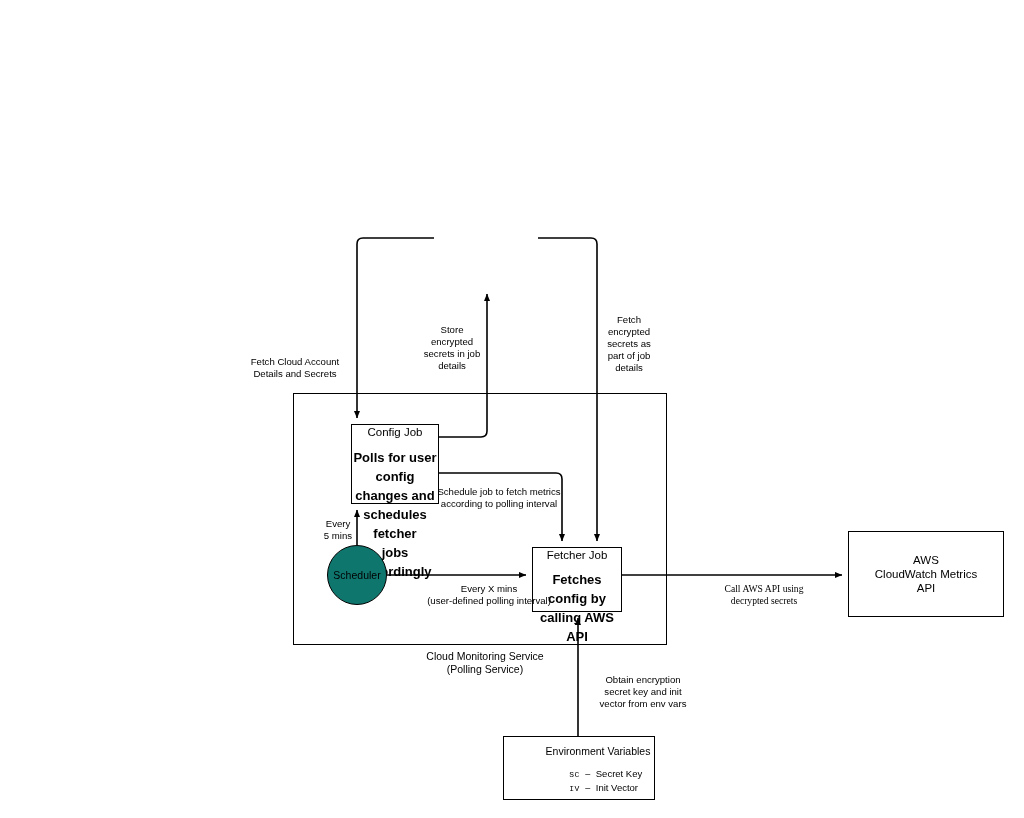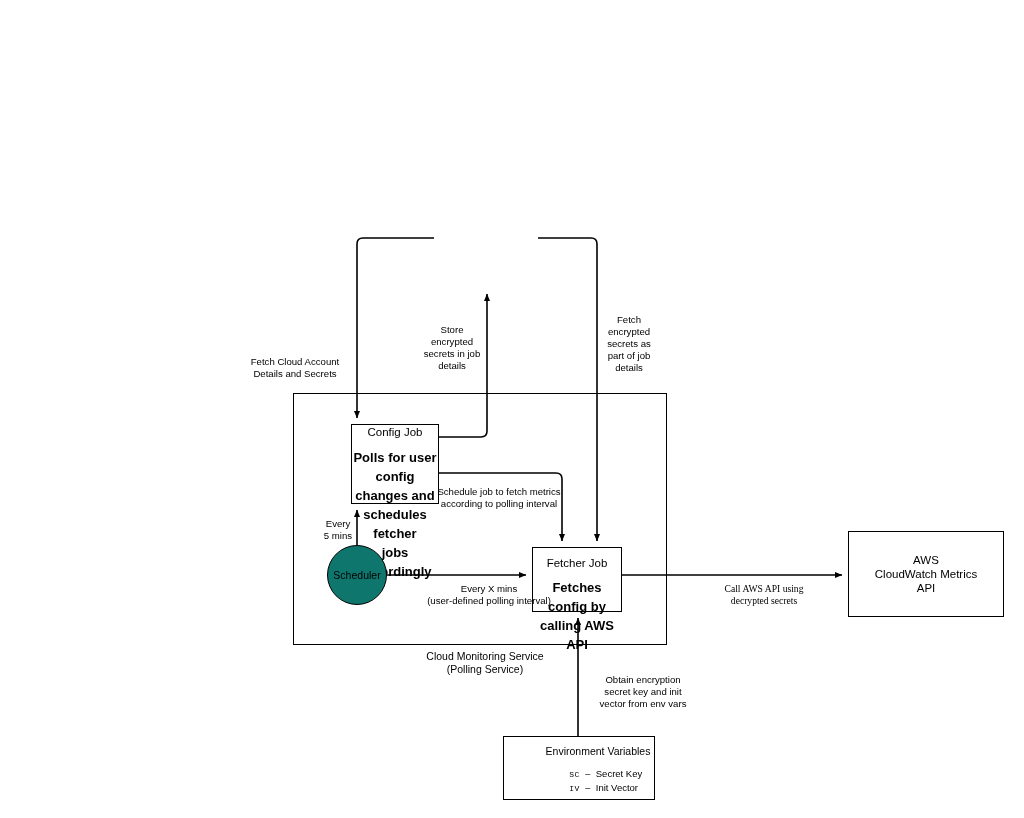--- a/index.html
+++ b/index.html
@@ -153,21 +153,21 @@
     margin-left: 36px;
   }
   #config-job .node-sub { margin-top: 9px; }
   
   #fetcher-job {
     left: 532px;
     top: 547px;
     width: 90px;
     height: 65px;
     justify-content: flex-start;
-    padding-top: 8px;
+    padding-top: 0;
   }
   #fetcher-job .node-sub { margin-top: 8px; }
   
   #aws-node {
     left: 848px;
     top: 531px;
     width: 156px;
     height: 86px;
   }
   

